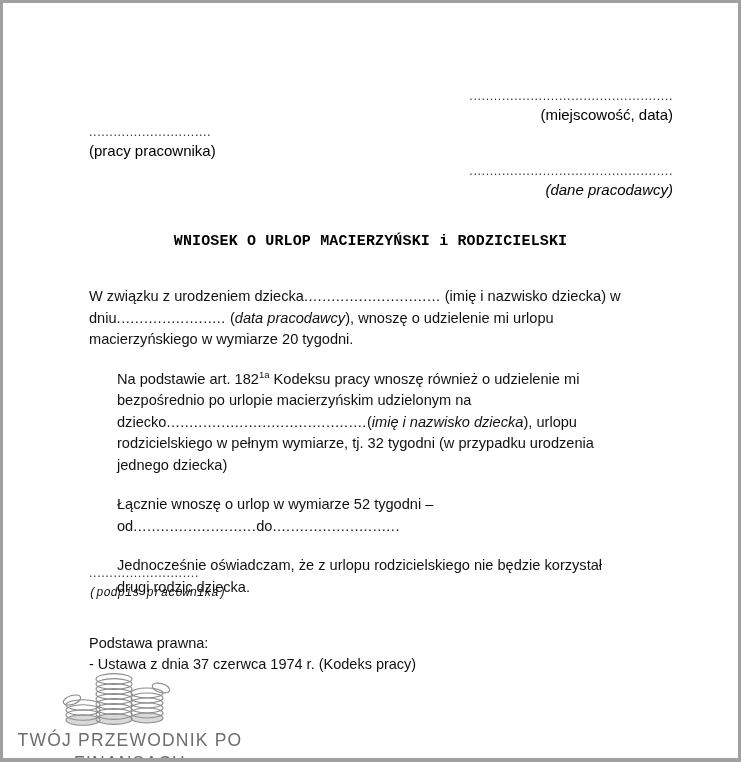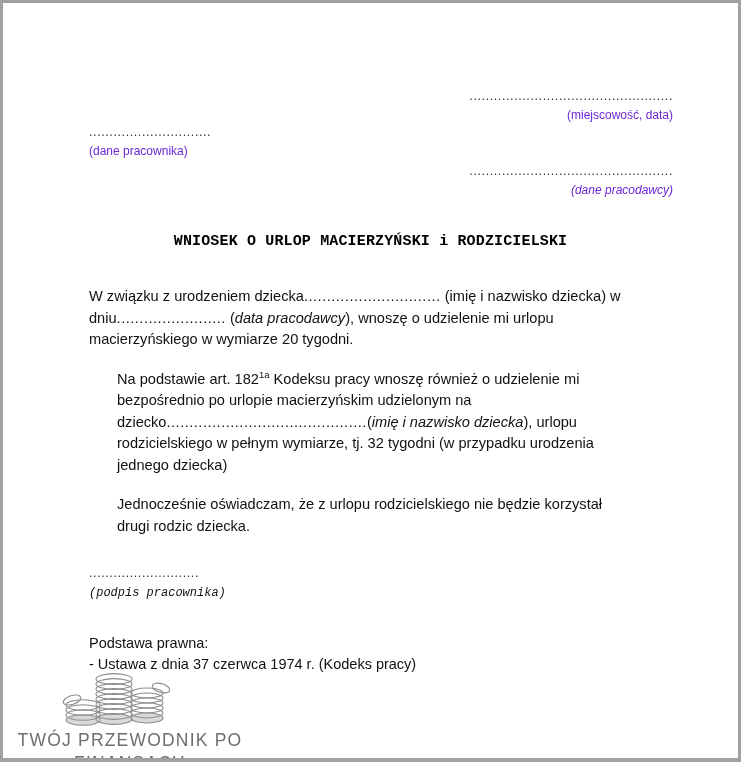--- a/index.html
+++ b/index.html
@@ -41,23 +41,23 @@
 
   .dotline {
     font-size: 12.5px;
     line-height: 14px;
     letter-spacing: 0.6px;
     color: #333;
     white-space: nowrap;
     overflow: hidden;
   }
   .caption {
-    font-size: 12px;
+    font-size: 15px;
     line-height: 20px;
-    color: #6d28d9;
+    color: #000000;
     padding-top: 2px;
   }
   .caption.ital { font-style: italic; }
 
   
   .doc-title {
     position: absolute;
     top: 230px;
     left: 0;
     width: 100%;
@@ -166,36 +166,37 @@
 
 <div class="page">
 
   <div class="hdr-right hdr-place">
     <div class="dotline">..................................................</div>
     <div class="caption">(miejscowość, data)</div>
   </div>
 
   <div class="hdr-left hdr-worker">
     <div class="dotline">..............................</div>
-    <div class="caption">(dane pracownika)</div>
+    <div class="caption">(pracy pracownika)</div>
   </div>
 
   <div class="hdr-right hdr-empl">
     <div class="dotline">..................................................</div>
     <div class="caption ital">(dane  pracodawcy)</div>
   </div>
 
   <div class="doc-title">WNIOSEK O URLOP MACIERZYŃSKI i RODZICIELSKI</div>
 
   <div class="body-wrap">
 
     <p class="para p1"><span>W związku z urodzeniem dziecka</span><span class="dots-inline">..............................</span><span> (imię i nazwisko dziecka) w dniu</span><span class="dots-inline">........................</span><span> (</span><span class="ital">data pracodawcy</span><span>), wnoszę o udzielenie mi urlopu macierzyńskiego w wymiarze 20 tygodni.</span></p>
 
     <p class="para p2"><span>Na podstawie art. 182</span><sup>1a</sup><span> Kodeksu pracy wnoszę również o udzielenie mi bezpośrednio po urlopie macierzyńskim udzielonym na dziecko</span><span class="dots-inline">............................................</span><span>(</span><span class="ital">imię i nazwisko dziecka</span><span>), urlopu rodzicielskiego w pełnym wymiarze, tj. 32 tygodni (w przypadku urodzenia jednego dziecka)</span></p>
 
+    <p class="para p3"><span>Łącznie wnoszę o urlop w wymiarze 52 tygodni – od</span><span class="dots-inline">...........................</span><span>do</span><span class="dots-inline">............................</span></p>
 
     <p class="para p4">Jednocześnie oświadczam, że z urlopu rodzicielskiego nie będzie korzystał drugi rodzic dziecka.</p>
 
   </div>
 
   <div class="sign-block">
     <div class="sign-dots">...........................</div>
     <div class="sign-caption">(podpis pracownika)</div>
   </div>
 

